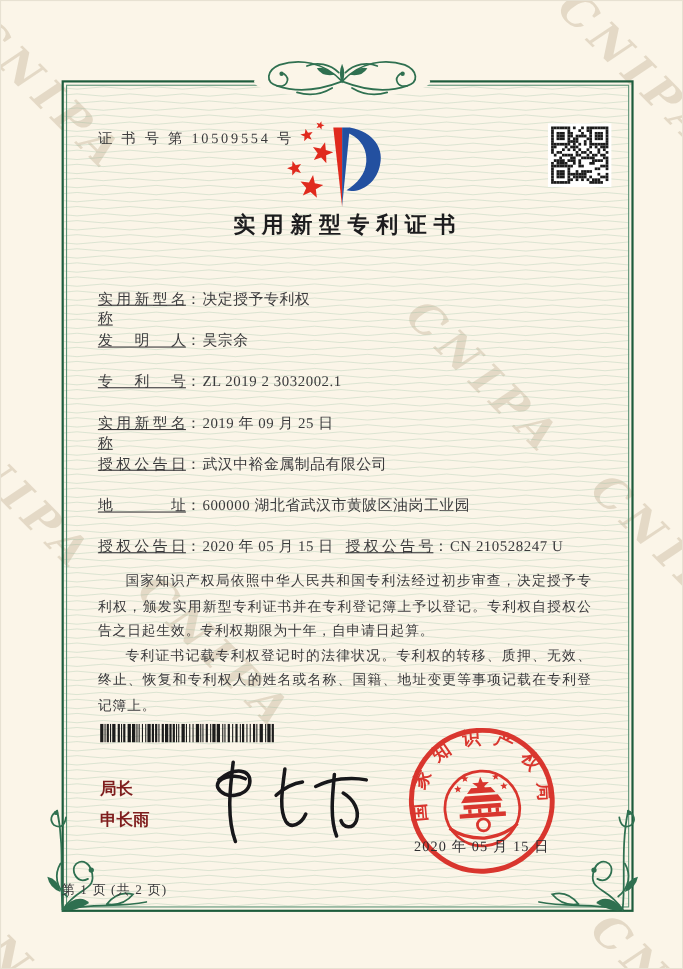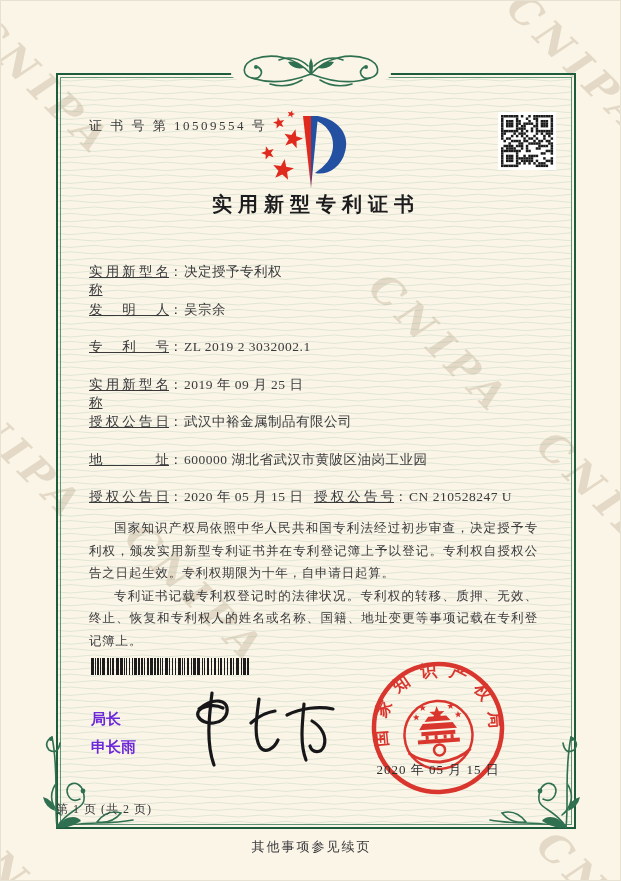--- a/index.html
+++ b/index.html
@@ -28,22 +28,22 @@
     font-size:20px; font-weight:bold; letter-spacing:6px; color:#1c1c1e;
   }
   .field-row{ left:88px; width:460px; font-size:13.5px; }
   .flabel{ display:inline-block; width:80px; text-align:justify; text-align-last:justify; vertical-align:top;text-decoration:underline;}
   .fcolon{ display:inline-block; width:15px; }
   .fvalue{ letter-spacing:0.5px; }
   .fpair2{ position:absolute; left:225px; top:0; }
   #body-text{ left:88px; top:516px; width:449px; font-size:12.5px; line-height:22.5px;
     letter-spacing:0.8px; text-align:justify; }
   #body-text p{ margin:0; text-indent:2em; }
-  #signer{ left:90px; top:704px; font-family:Liberation Sans, sans-serif;
-    font-size:15px; font-weight:600; color:#6d28d9; line-height:28px; }
+  #signer{ left:90px; top:704px; font-family:Liberation Mono, monospace;
+    font-size:15px; font-weight:600; color:#7f1d1d; line-height:28px; }
   #page-indicator{ left:55px; top:800px; width:520px; font-size:12px; letter-spacing:1px; }
   #footer-note{ left:0; top:837px; width:621px; text-align:center; font-size:13px; letter-spacing:2px; }
   #seal-date{ left:352px; top:760px; width:170px; text-align:center; font-size:13px;
     letter-spacing:1px; color:#2e2e31; }
   svg{ display:block; }
 </style>
 </head>
 <body>
 
 <div id="page">
@@ -631,15 +631,14 @@
         <rect x="97" y="92" width="3" height="4"></rect>
         <circle cx="85" cy="107" r="5.5" fill="none" stroke="#d7261f" stroke-width="2.5"></circle>
         <path d="M54,108 Q66,118 85,119 Q104,118 116,108" fill="none" stroke="#d7261f" stroke-width="3"></path>
       </g>
     </g>
   </svg>
   <div class="abs" id="seal-date">2020 年 05 月 15 日</div>
 
   <div class="abs" id="page-indicator">第 1 页 (共 2 页)</div>
 
-  <div class="abs" id="footer-note">其他事项参见续页</div>
 
 </div>
 
 </body></html>

